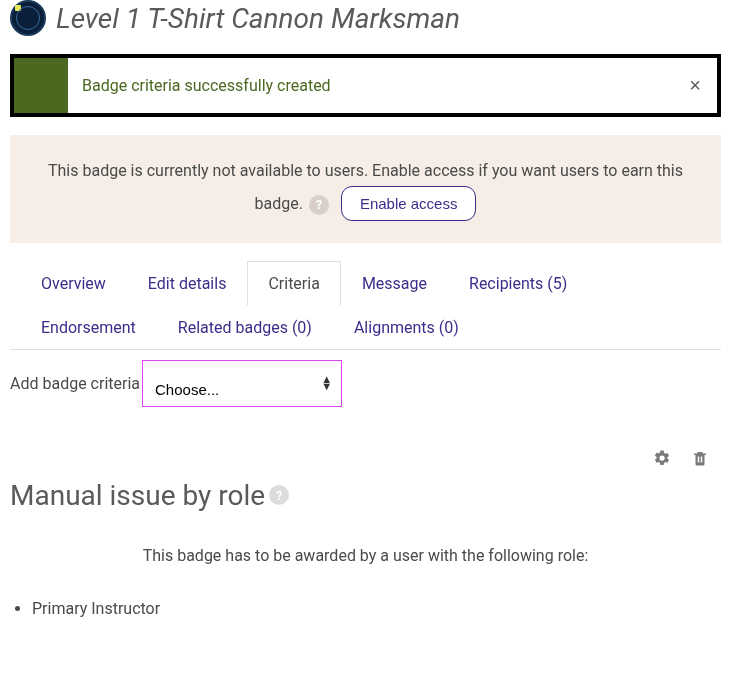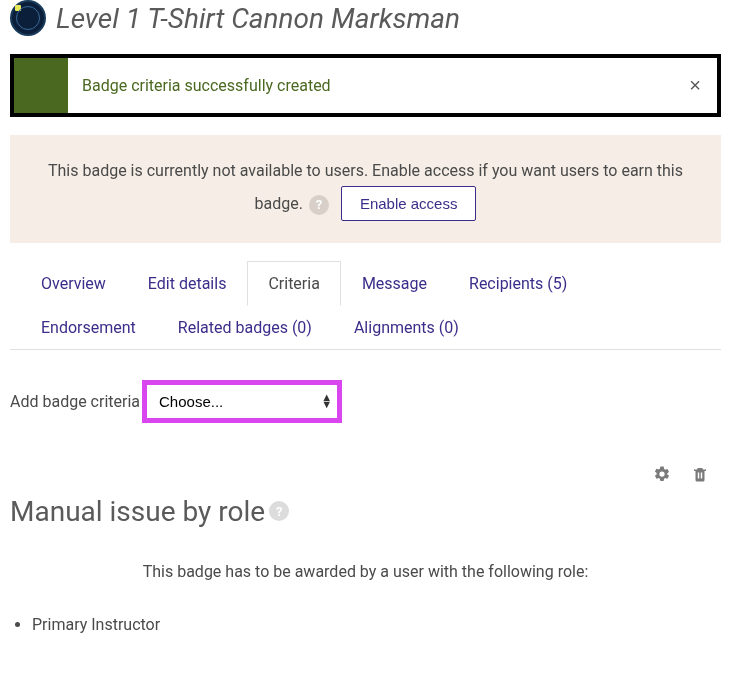--- a/index.html
+++ b/index.html
@@ -110,29 +110,29 @@
       vertical-align: middle;
     }
     .btn-outline {
       display: inline-block;
       border: 1px solid #3b2e8a;
       color: #3b2e8a;
       background: #fff;
       padding: 8px 18px;
       font-size: 15px;
       cursor: pointer;
-      border-radius: 2px;
+      border-radius: 11px;
       margin-left: 6px;
     }
     .tabs {
       display: flex;
       flex-wrap: wrap;
       gap: 0;
       border-bottom: 1px solid #e0e0e0;
-      margin-bottom: 30px;
+      margin-bottom: 10px;
       padding-left: 10px;
     }
     .tab {
       padding: 12px 20px;
       color: #3b2e8a;
       font-size: 16px;
       cursor: pointer;
       border: 1px solid transparent;
       margin-bottom: -1px;
       white-space: nowrap;
@@ -153,22 +153,22 @@
       font-size: 16px;
       color: #4a4a4a;
     }
     .select-wrap {
       position: relative;
       display: inline-block;
     }
     .select-wrap select {
       appearance: none;
       -webkit-appearance: none;
-      border: 5px solid #d946ef;
-      padding: 8px 40px 8px 12px;
+      border: 1px solid #d946ef;
+      padding: 20px 40px 8px 12px;
       font-size: 15px;
       background: #fff;
       min-width: 200px;
       cursor: pointer;
     }
     .select-arrows {
       position: absolute;
       right: 10px;
       top: 50%;
       transform: translateY(-50%);

